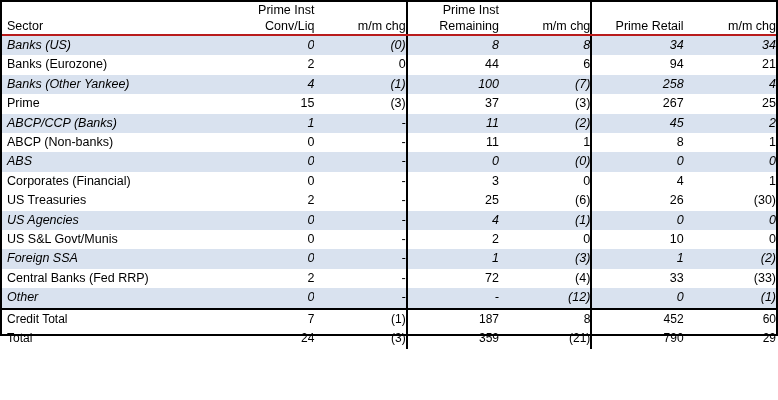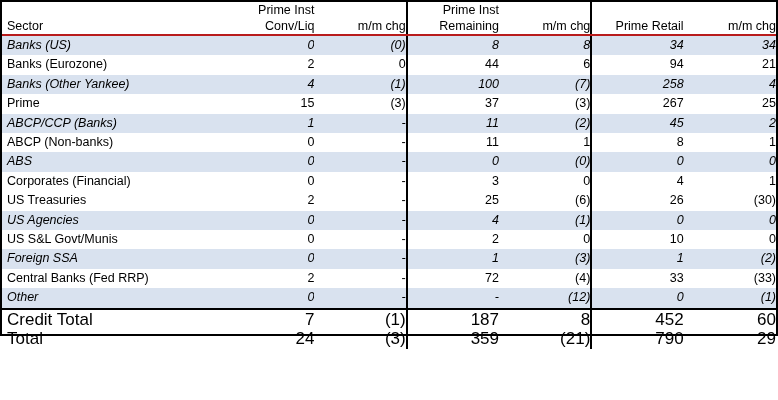--- a/index.html
+++ b/index.html
@@ -78,21 +78,21 @@
   .data-row.alt td {
     background: #d9e2ef;
     font-style: italic;
   }
   .total-row td {
     height: 19.4px;
     line-height: 19.4px;
     text-align: right;
     padding: 0 8px 0 4px;
     font-weight: bold;
-    font-size: 17px;
+    font-size: 12px;
     white-space: nowrap;
   }
   .total-row td.sector {
     text-align: left;
     padding-left: 5px;
   }
   .topline td { border-top: 2px solid #000000; }
 </style>
 </head>
 <body>

